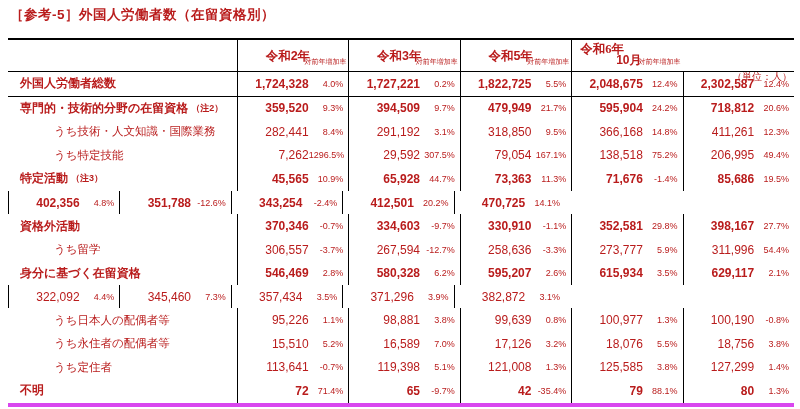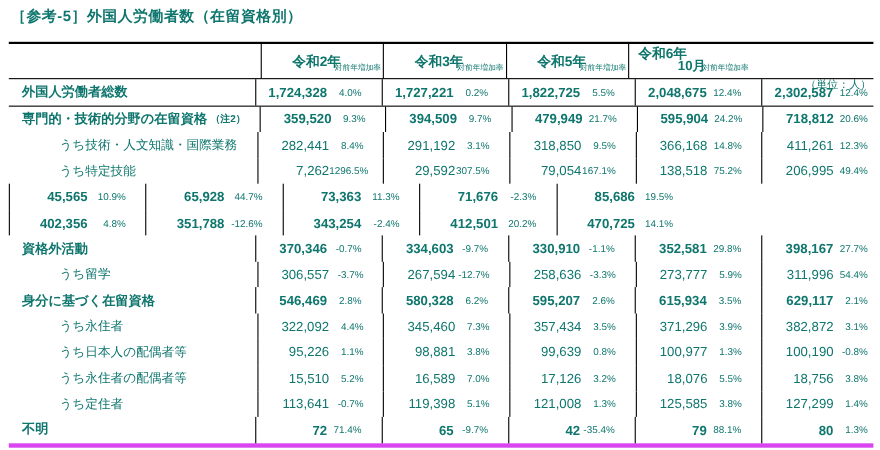--- a/index.html
+++ b/index.html
@@ -1,38 +1,38 @@
 <!DOCTYPE html>
 <html><head>
 <meta charset="utf-8">
 <style>
   html,body { margin:0; padding:0; background:#ffffff; }
   .page {
     position:relative; width:800px; height:409px; background:#fff;
-    font-family:"Liberation Sans","DejaVu Sans",sans-serif; color:#0f766e;
+    font-family:"Liberation Sans","DejaVu Sans",sans-serif; color:#b91c1c;
     overflow:hidden;
   }
   .title { position:absolute; left:10px; top:6px; font-size:13.5px; font-weight:bold; letter-spacing:0.5px; }
   .unit  { position:absolute; right:8px; top:23px; font-size:10px;margin-top:47px; }
 
   .table { position:absolute; left:8px; top:38px; width:786px;
            border-top:2px solid #000; border-bottom:4px solid #d946ef; }
 
   
   .thead { display:flex; height:31px; border-bottom:1.5px solid #000; }
   .hlabel { width:229px; }
   .hcell { width:111.4px; border-left:1px solid #000; position:relative; box-sizing:border-box; }
   .hyear { position:absolute; left:50%; top:8px; transform:translateX(-62%);
            font-weight:bold; font-size:12.5px; white-space:nowrap; }
   .hyoy  { position:absolute; right:2px; bottom:4px; font-size:7px; white-space:nowrap; }
-  .hline1 { position:absolute; left:8px; top:1px; font-weight:bold; font-size:12.5px; white-space:nowrap; }
+  .hline1 { position:absolute; left:8px; top:1px; font-weight:bold; font-size:12.5px; white-space:nowrap;font-family:Liberation Serif, serif; }
   .hsub   { position:absolute; left:44px; bottom:2px; font-weight:bold; font-size:12px; white-space:nowrap; }
 
   
-  .trow { display:flex; height:23.55px; align-items:stretch;gap:13px; }
+  .trow { display:flex; height:23.55px; align-items:stretch; }
   .trow.bordered { border-bottom:1.5px solid #000; }
   .lcell { width:229px; box-sizing:border-box; padding-left:12px;
            font-size:12px; display:flex; align-items:center; gap:3px; white-space:nowrap; }
   .lcell .note { font-size:9px; }
   .trow.indent .lcell { padding-left:46px; font-size:11.5px; }
   .trow.bold .lcell, .trow.bold .val { font-weight:bold; }
   .ycell { width:111.4px; box-sizing:border-box; border-left:1px solid #000;
            display:flex; align-items:center; }
   .val { width:64%; text-align:right; font-size:12px; white-space:nowrap; }
   .yoy { width:36%; text-align:right; font-size:9px; padding-right:5px;
@@ -164,35 +164,39 @@
           <div class="ycell">
             <span class="val">138,518</span>
             <span class="yoy">75.2%</span>
           </div>
           <div class="ycell">
             <span class="val">206,995</span>
             <span class="yoy">49.4%</span>
           </div>
         </div>
         <div class="trow bold">
+          <div class="lcell">
+            <span>特定活動</span>
+            <span class="note">（注3）</span>
+          </div>
           <div class="ycell">
             <span class="val">45,565</span>
             <span class="yoy">10.9%</span>
           </div>
           <div class="ycell">
             <span class="val">65,928</span>
             <span class="yoy">44.7%</span>
           </div>
           <div class="ycell">
             <span class="val">73,363</span>
             <span class="yoy">11.3%</span>
           </div>
           <div class="ycell">
             <span class="val">71,676</span>
-            <span class="yoy">-2.3%</span>
+            <span class="yoy">-1.4%</span>
           </div>
           <div class="ycell">
             <span class="val">85,686</span>
             <span class="yoy">19.5%</span>
           </div>
         </div>
         <div class="trow bold">
           <div class="ycell">
             <span class="val">402,356</span>
             <span class="yoy">4.8%</span>
@@ -283,23 +287,20 @@
           <div class="ycell">
             <span class="val">615,934</span>
             <span class="yoy">3.5%</span>
           </div>
           <div class="ycell">
             <span class="val">629,117</span>
             <span class="yoy">2.1%</span>
           </div>
         </div>
         <div class="trow indent">
-          <div class="lcell">
-            <span>うち永住者</span>
-          </div>
           <div class="ycell">
             <span class="val">322,092</span>
             <span class="yoy">4.4%</span>
           </div>
           <div class="ycell">
             <span class="val">345,460</span>
             <span class="yoy">7.3%</span>
           </div>
           <div class="ycell">
             <span class="val">357,434</span>

